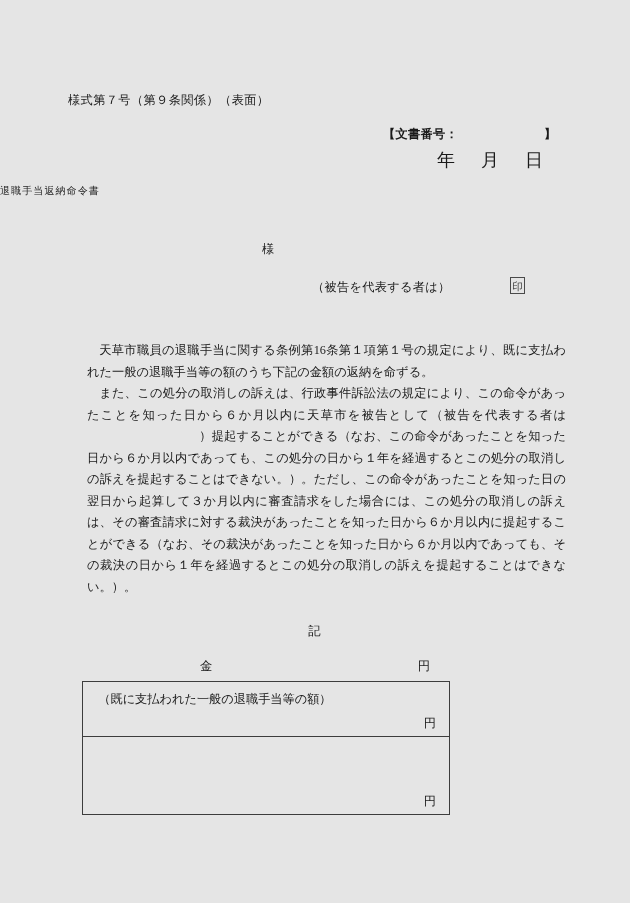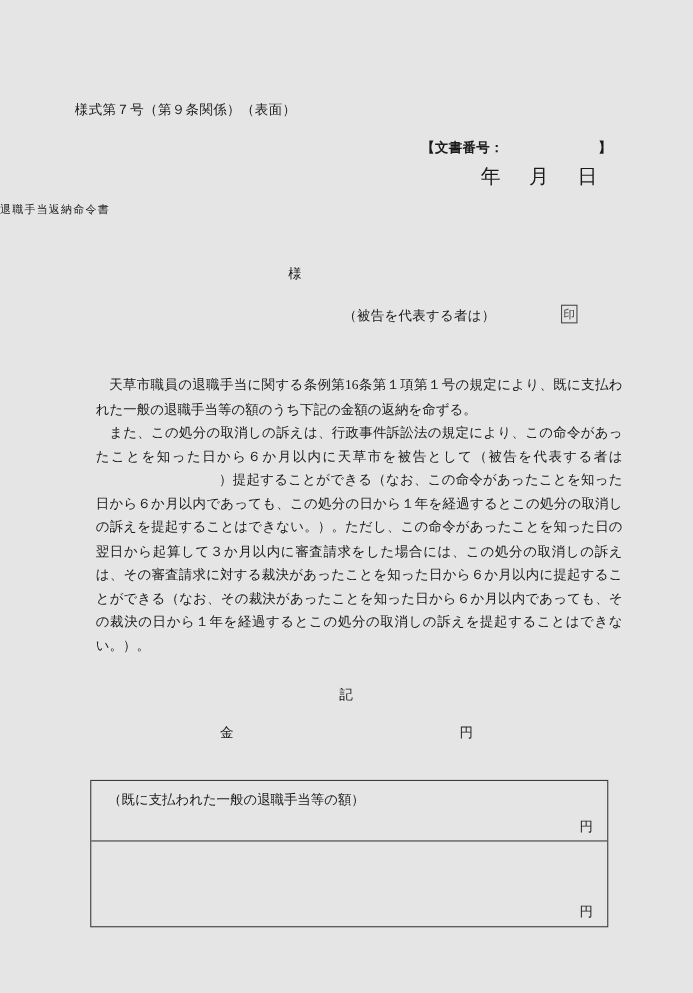--- a/index.html
+++ b/index.html
@@ -143,25 +143,24 @@
     font-size: 12.3px;
     display: flex;
     justify-content: space-between;
   }
 
   
   .amount-table {
     position: absolute;
     left: 82px;
     top: 681px;
-    width: 471px;
+    width: 368px;
     border: 1px solid #3d3d3d;
     border-collapse: collapse;
     box-sizing: border-box;
-    margin-top: 28px;
   }
   .amount-table .row {
     border-bottom: 1px solid #3d3d3d;
     box-sizing: border-box;
     position: relative;
     padding: 7px 11px 5px 11px;
   }
   .amount-table .row:last-child { border-bottom: none; }
   .row-1 { height: 55px; }
   .row-2 { height: 77px; }

